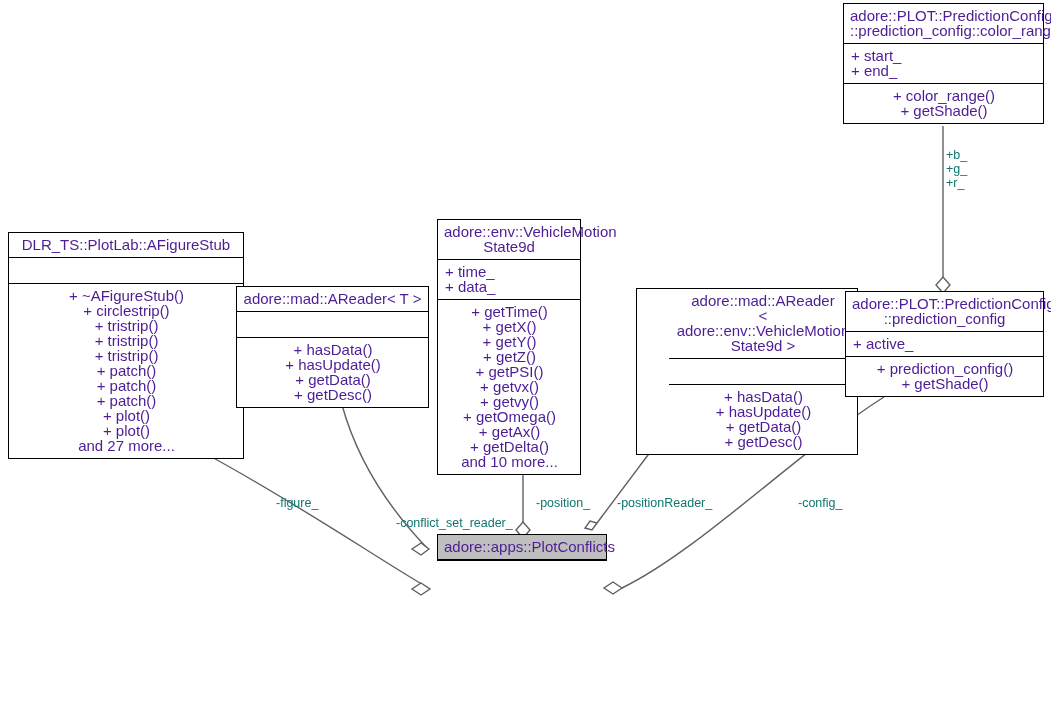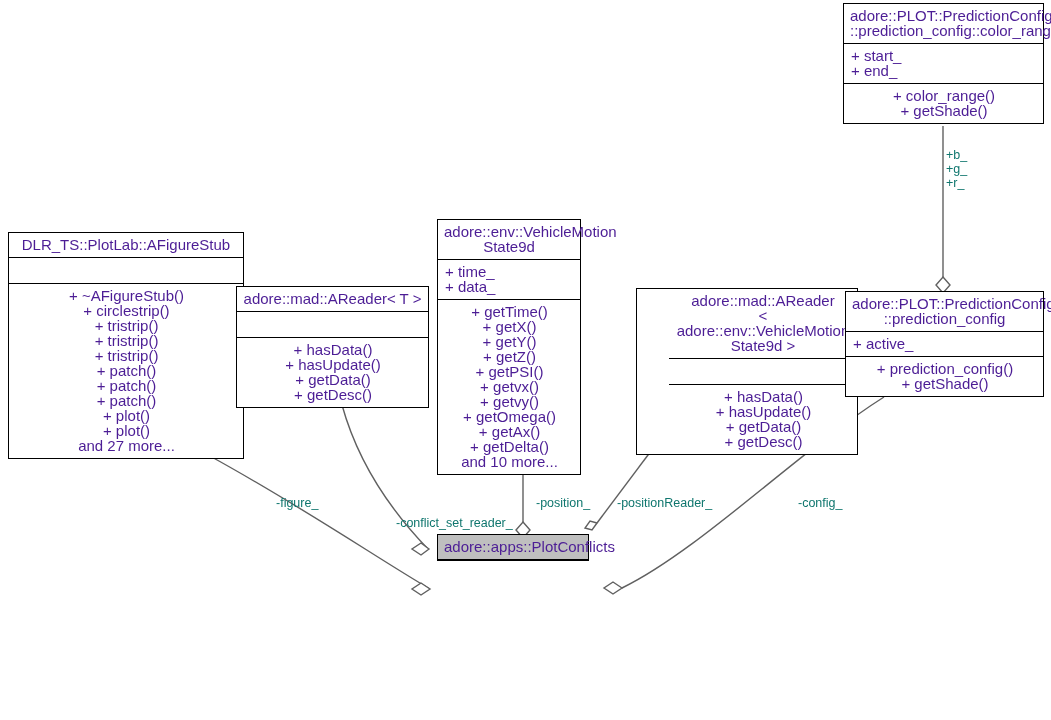--- a/index.html
+++ b/index.html
@@ -169,21 +169,21 @@
   </div>
 
   <div class="uml-box" style="left:845px; top:291px; width:199px;">
     <div class="box-title">adore::PLOT::PredictionConfig
 ::prediction_config</div>
     <div class="box-attrs">+ active_</div>
     <div class="box-ops">+ prediction_config()
 + getShade()</div>
   </div>
 
-  <div class="uml-box filled" style="left:437px; top:534px; width:152px;">
+  <div class="uml-box filled" style="left:437px; top:534px; width:170px;">
     <div class="box-title">adore::apps::PlotConflicts</div>
   </div>
 
   <div class="edge-label" style="left:946px; top:148px;">+b_
 +g_
 +r_</div>
 
   <div class="edge-label" style="left:276px; top:496px;">-figure_</div>
 
   <div class="edge-label" style="left:396px; top:496px;margin-top:20px;">-conflict_set_reader_</div>

